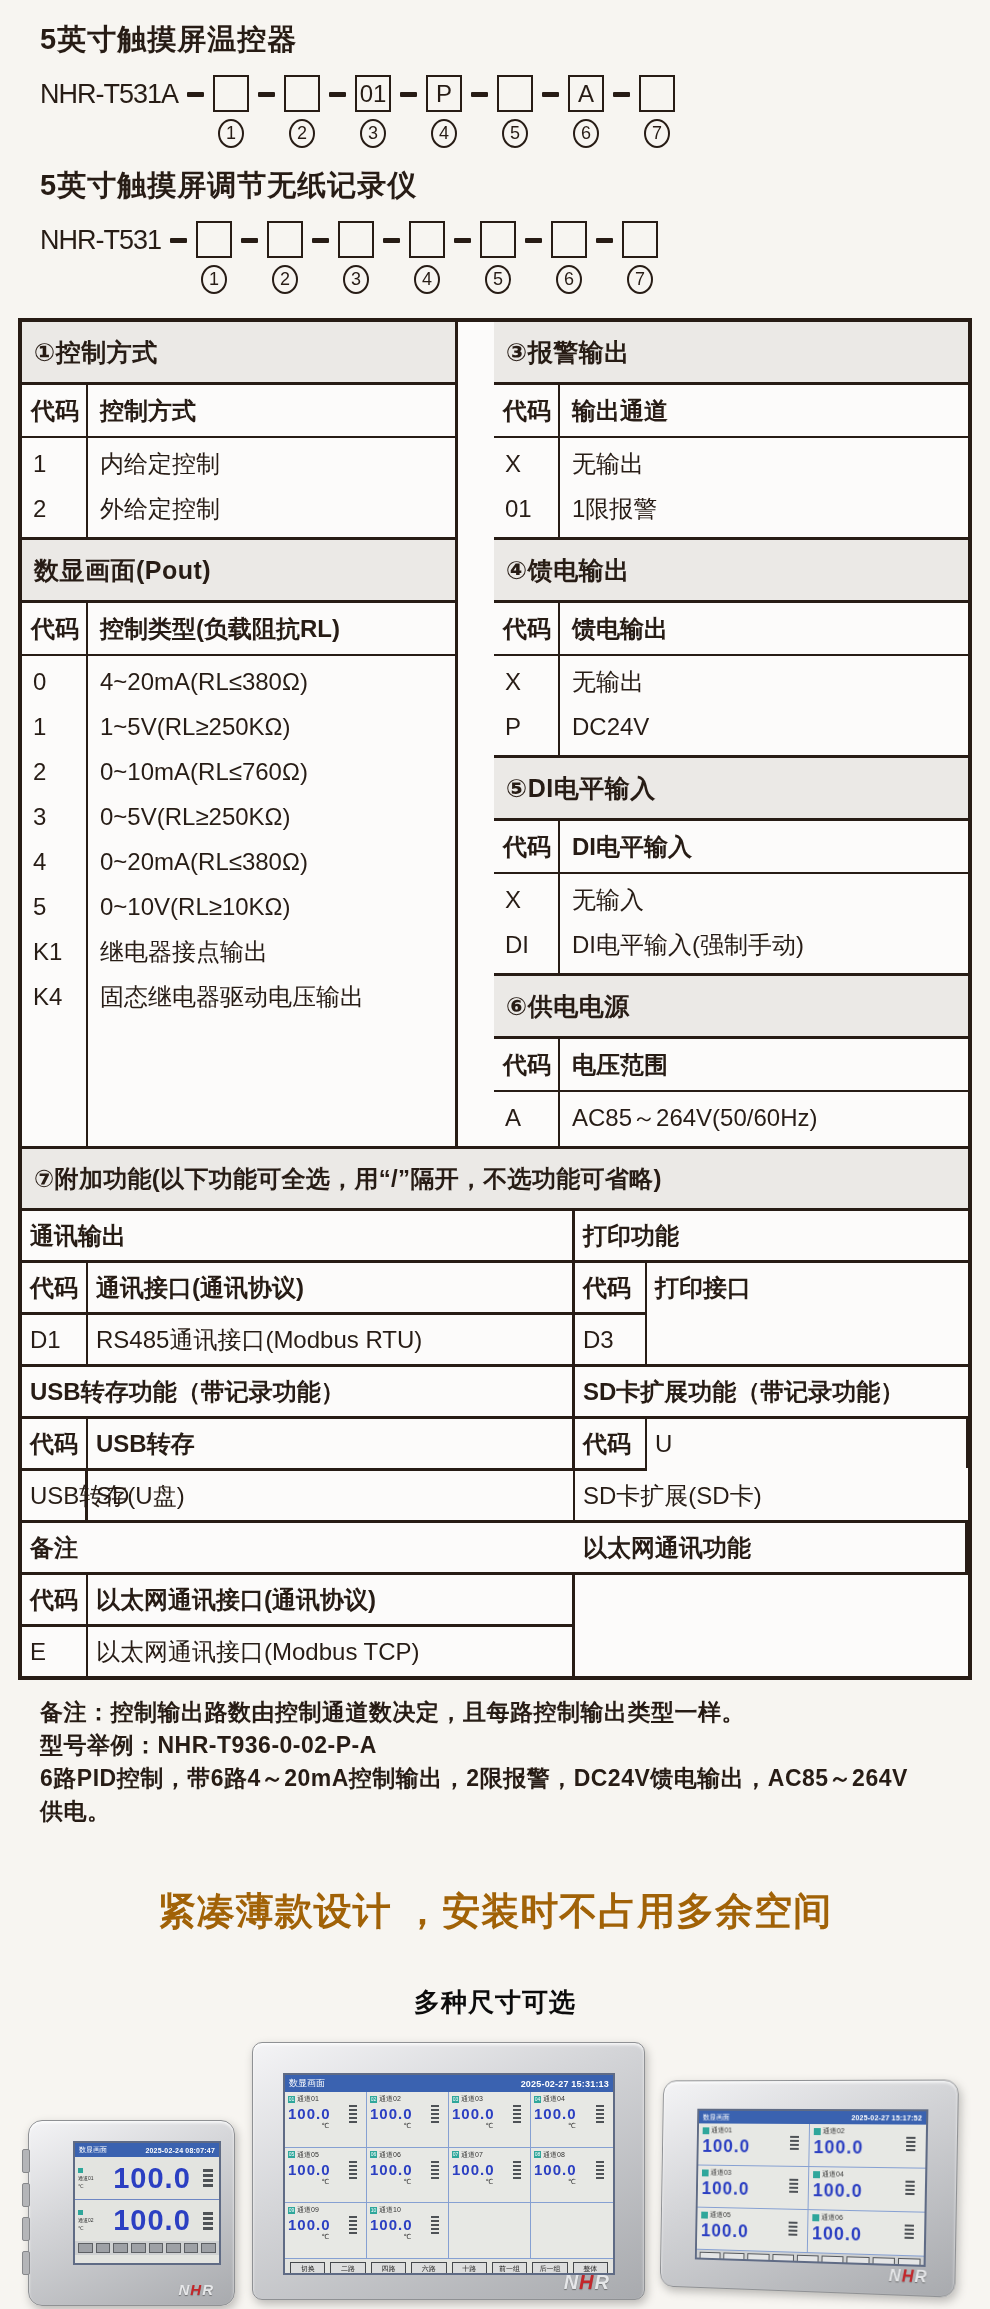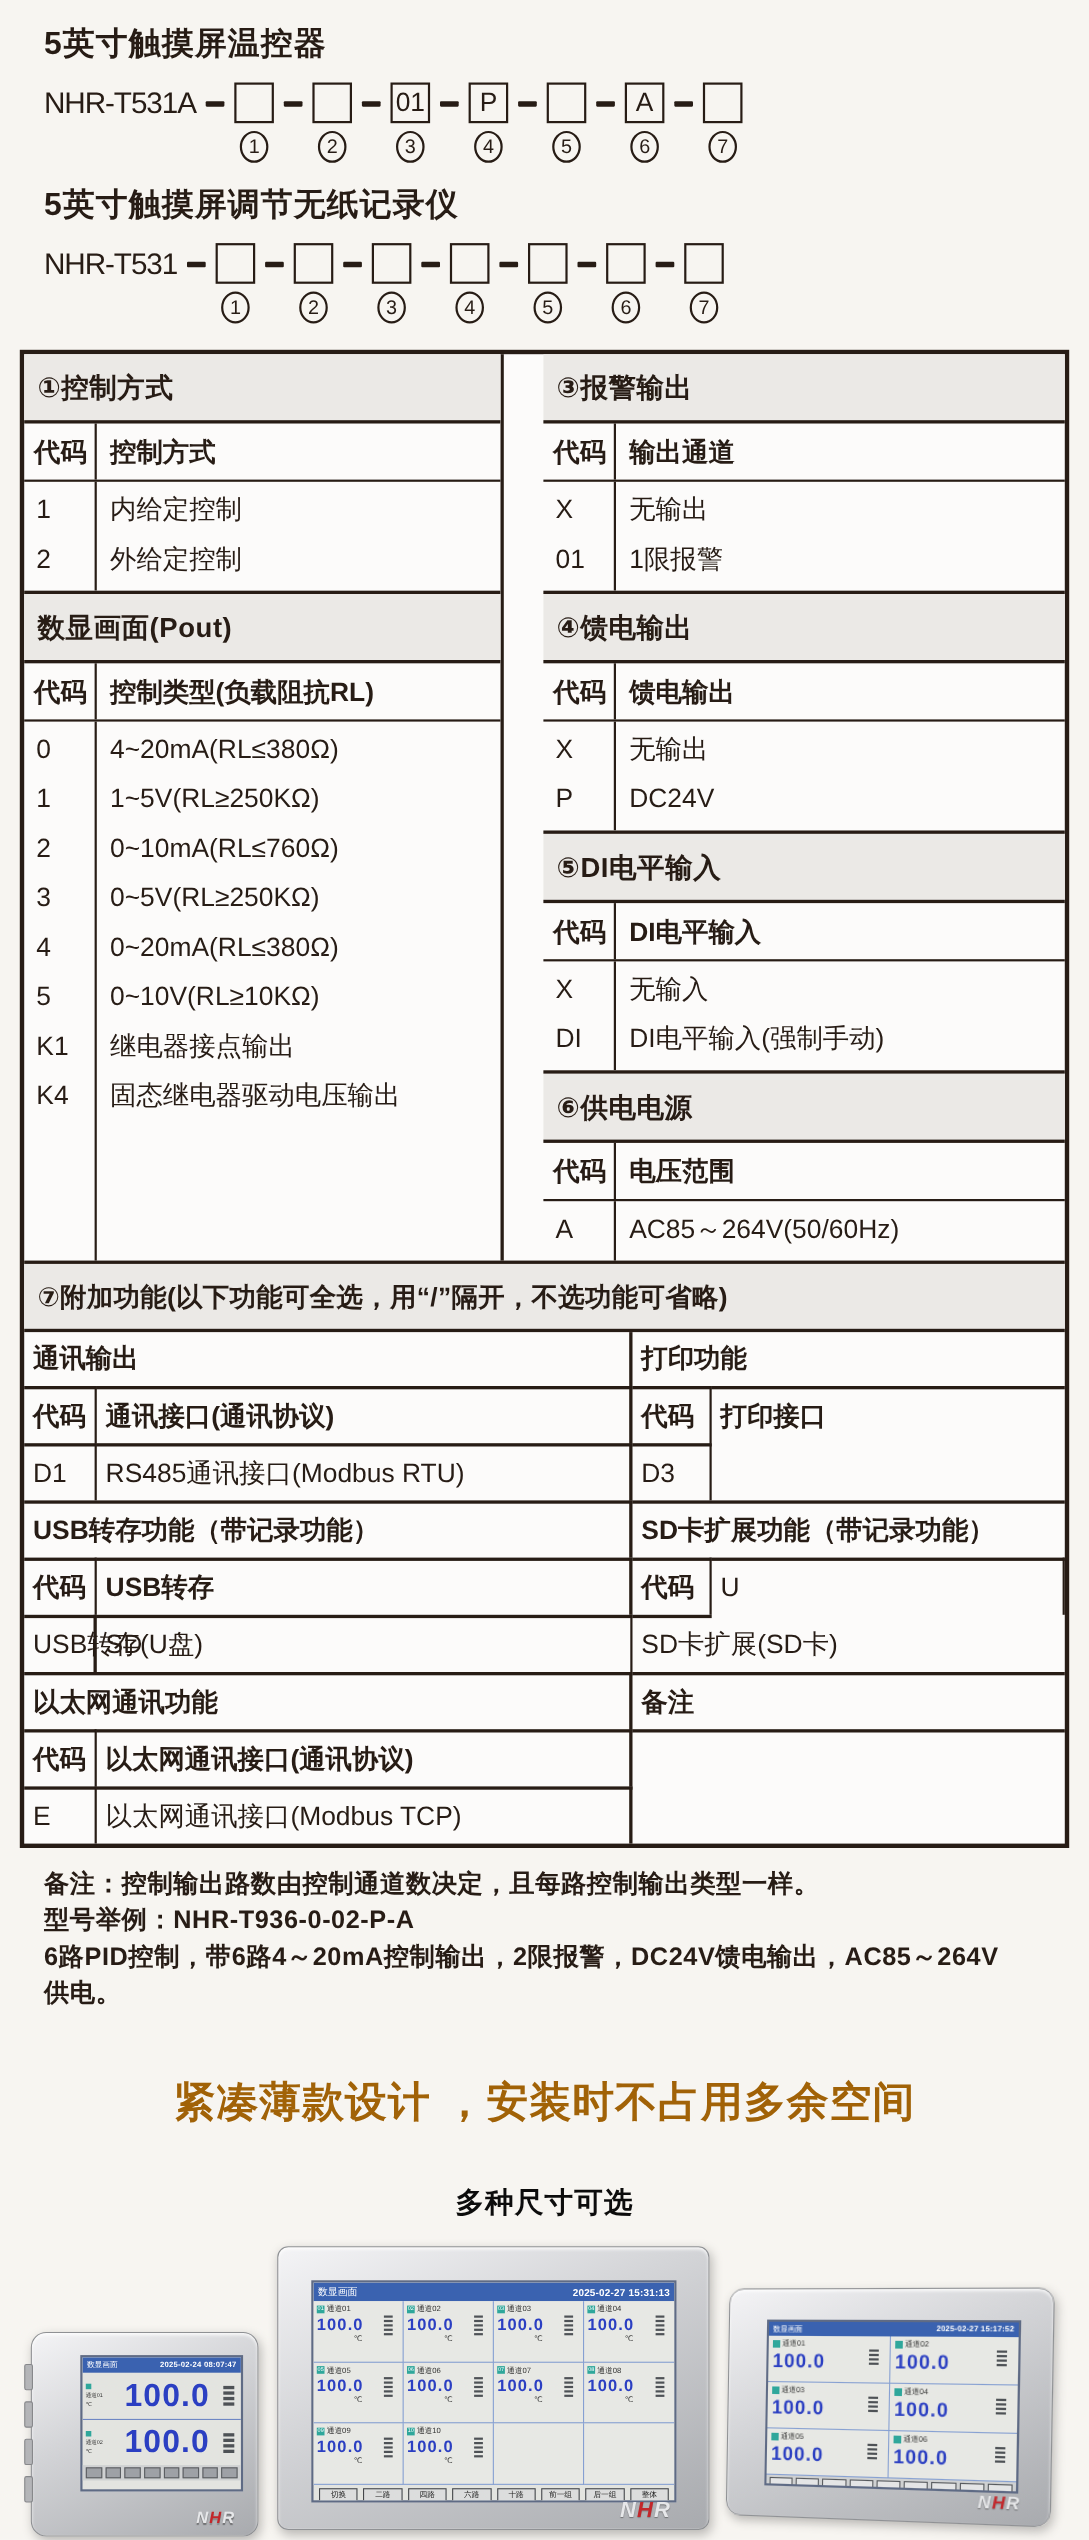--- a/index.html
+++ b/index.html
@@ -386,22 +386,22 @@
 
       <div class="lb vr2">代码</div>
       <div class="lb vr3">USB转存</div>
       <div class="lb vr2">代码</div>
 
       <div class="val vr2">U</div>
       <div class="val vr3">USB转存(U盘)</div>
       <div class="val vr2">SD</div>
       <div class="val">SD卡扩展(SD卡)</div>
 
+      <div class="h2">备注</div>
       <div class="h2 vr3">以太网通讯功能</div>
-      <div class="h2">备注</div>
 
       <div class="lb vr2">代码</div>
       <div class="lb vr3">以太网通讯接口(通讯协议)</div>
       <div class="merged" style="grid-column:3/5"></div>
 
       <div class="val vr2">E</div>
       <div class="val vr3">以太网通讯接口(Modbus TCP)</div>
     </div>
   </div>
 

